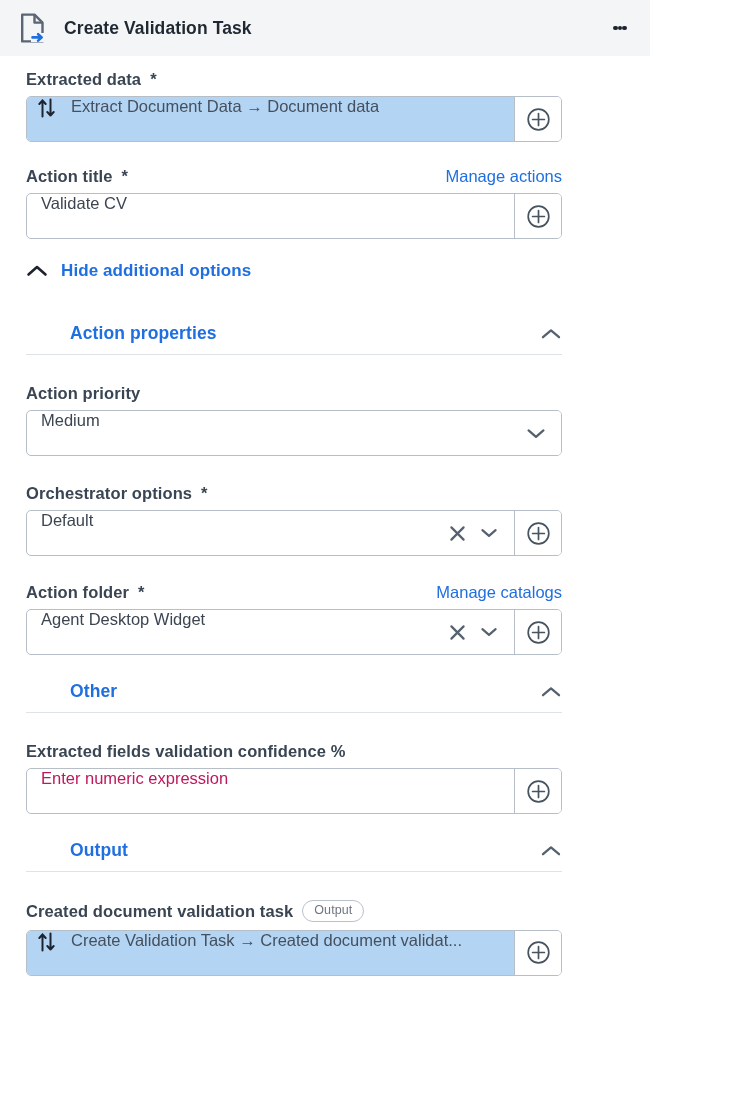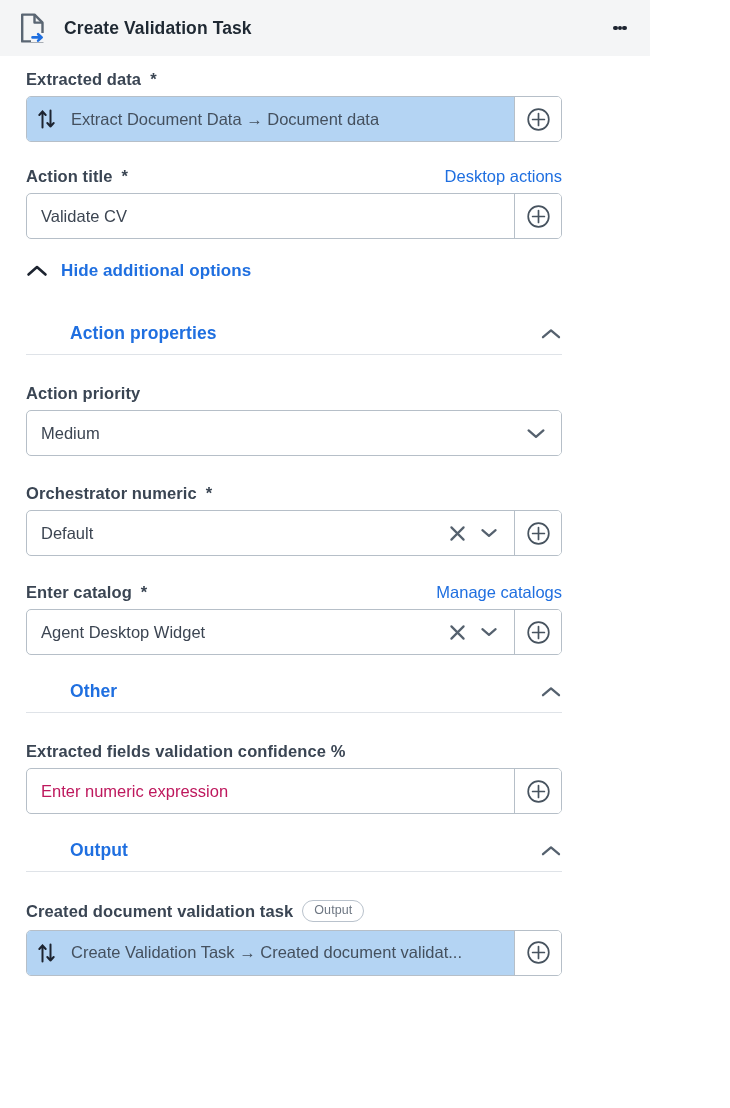--- a/index.html
+++ b/index.html
@@ -58,21 +58,21 @@
     position:relative; top:-1px;
   }
 
   
   .input-wrap {
     display:flex; align-items:stretch;
     border:1px solid #b6bfc8; border-radius:5px;
     height:46px; background:#fff; overflow:hidden;
   }
   .input-main {
-    flex:1 1 auto; display:flex; align-items:center;
+    flex:1 1 auto; display:flex; 
     padding:0 14px; min-width:0;
     font-size:16.5px; color:#3c4552;
   }
   .input-main.filled { color:#3c4552; }
   .input-main.placeholder { color:#be185d; }
   .input-main.expr {
     background:#b4d4f3; color:#44505e;
     padding-left:10px; gap:14px;
   }
   .expr-text { overflow:hidden; white-space:nowrap; text-overflow:ellipsis; }
@@ -157,21 +157,21 @@
         </div>
       </div>
     </div>
 
     <div class="field" style="margin-top:25px;">
       <div class="label-row">
         <span class="label">
           <span>Action title</span>
           <span class="req">*</span>
         </span>
-        <span class="manage-link">Desktop actions</span>
+        <span class="manage-link">Manage actions</span>
       </div>
       <div class="input-wrap">
         <div class="input-main filled">Validate CV</div>
         <div class="addon">
           <svg width="25" height="25" viewBox="0 0 25 25">
             <circle cx="12.5" cy="12.5" r="10.3" fill="none" stroke="#47535f" stroke-width="1.7"></circle>
             <path d="M12.5 6.6v11.8M6.6 12.5h11.8" stroke="#47535f" stroke-width="1.7" stroke-linecap="round"></path>
           </svg>
         </div>
       </div>
@@ -212,21 +212,21 @@
               <path d="M2.6 3.4L10 9.8l7.4-6.4" fill="none" stroke="#55616e" stroke-width="2.3" stroke-linecap="round" stroke-linejoin="round"></path>
             </svg>
           </span>
         </div>
       </div>
     </div>
 
     <div class="field" style="margin-top:28px;">
       <div class="label-row">
         <span class="label">
-          <span>Orchestrator numeric</span>
+          <span>Orchestrator options</span>
           <span class="req">*</span>
         </span>
       </div>
       <div class="input-wrap">
         <div class="input-main filled">Default</div>
         <div class="inline-ctrls">
           <span class="ictrl">
             <svg width="19" height="19" viewBox="0 0 19 19">
               <path d="M3.4 3.4l12.2 12.2M15.6 3.4L3.4 15.6" fill="none" stroke="#55616e" stroke-width="2.2" stroke-linecap="round"></path>
             </svg>
@@ -242,21 +242,21 @@
             <circle cx="12.5" cy="12.5" r="10.3" fill="none" stroke="#47535f" stroke-width="1.7"></circle>
             <path d="M12.5 6.6v11.8M6.6 12.5h11.8" stroke="#47535f" stroke-width="1.7" stroke-linecap="round"></path>
           </svg>
         </div>
       </div>
     </div>
 
     <div class="field" style="margin-top:27px;">
       <div class="label-row">
         <span class="label">
-          <span>Enter catalog</span>
+          <span>Action folder</span>
           <span class="req">*</span>
         </span>
         <span class="manage-link">Manage catalogs</span>
       </div>
       <div class="input-wrap">
         <div class="input-main filled">Agent Desktop Widget</div>
         <div class="inline-ctrls">
           <span class="ictrl">
             <svg width="19" height="19" viewBox="0 0 19 19">
               <path d="M3.4 3.4l12.2 12.2M15.6 3.4L3.4 15.6" fill="none" stroke="#55616e" stroke-width="2.2" stroke-linecap="round"></path>

